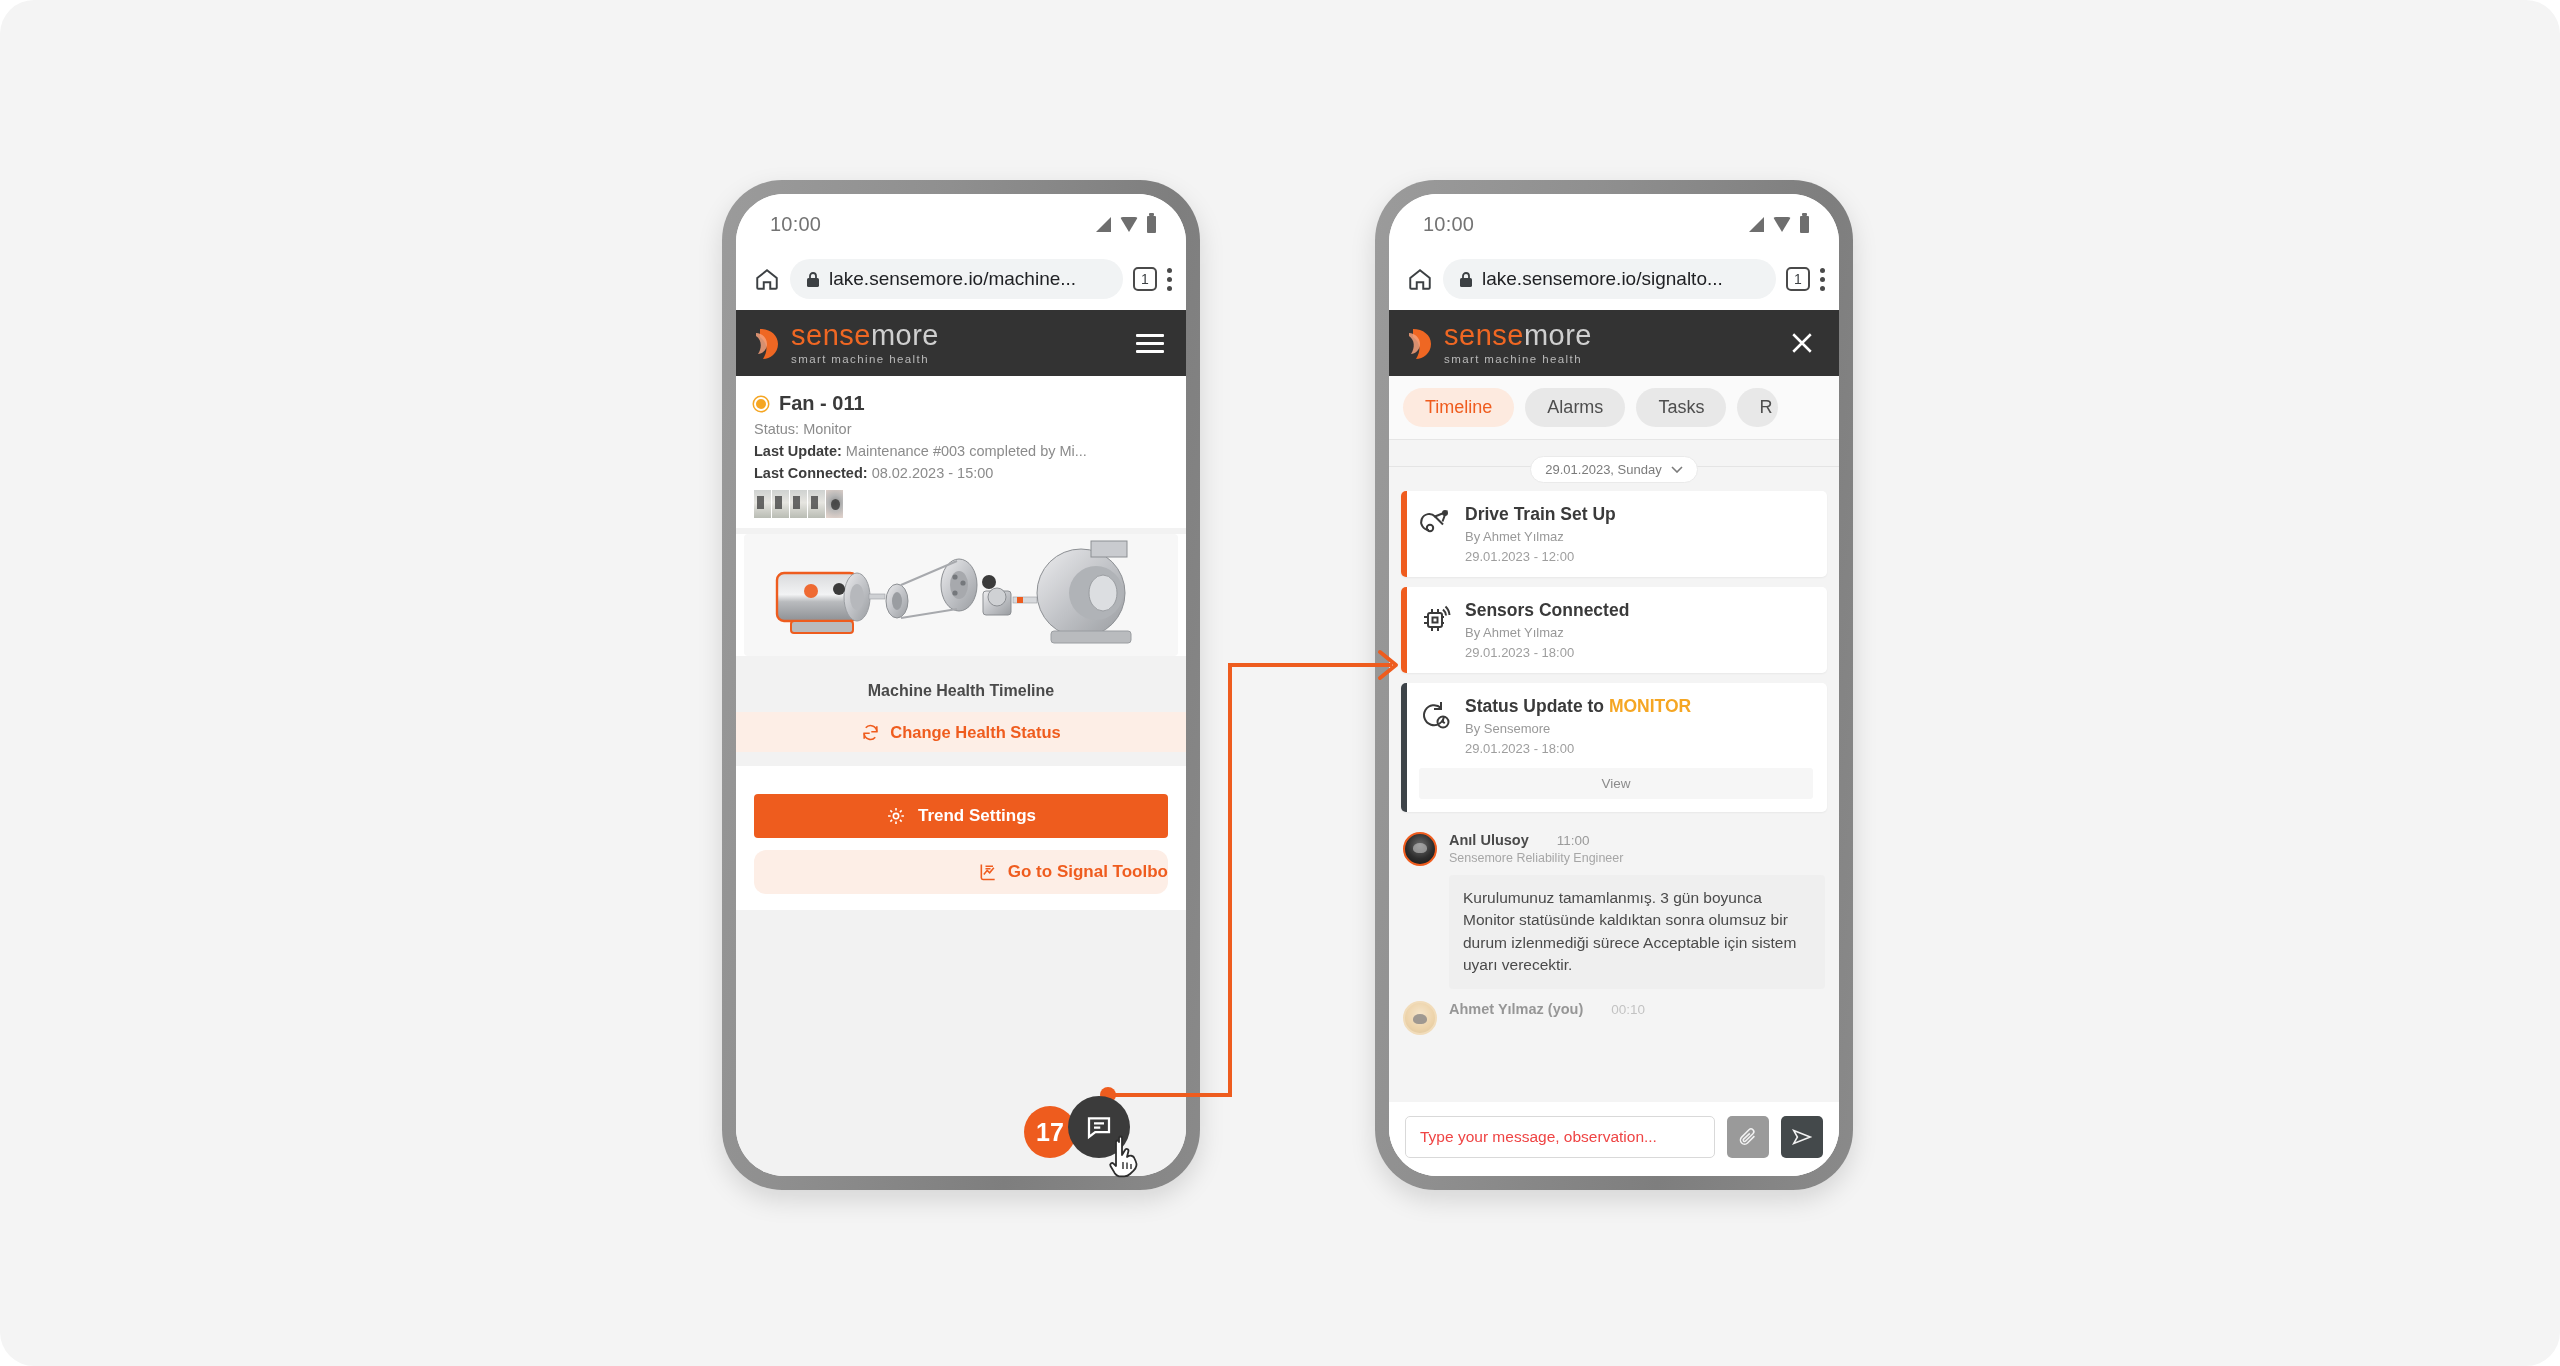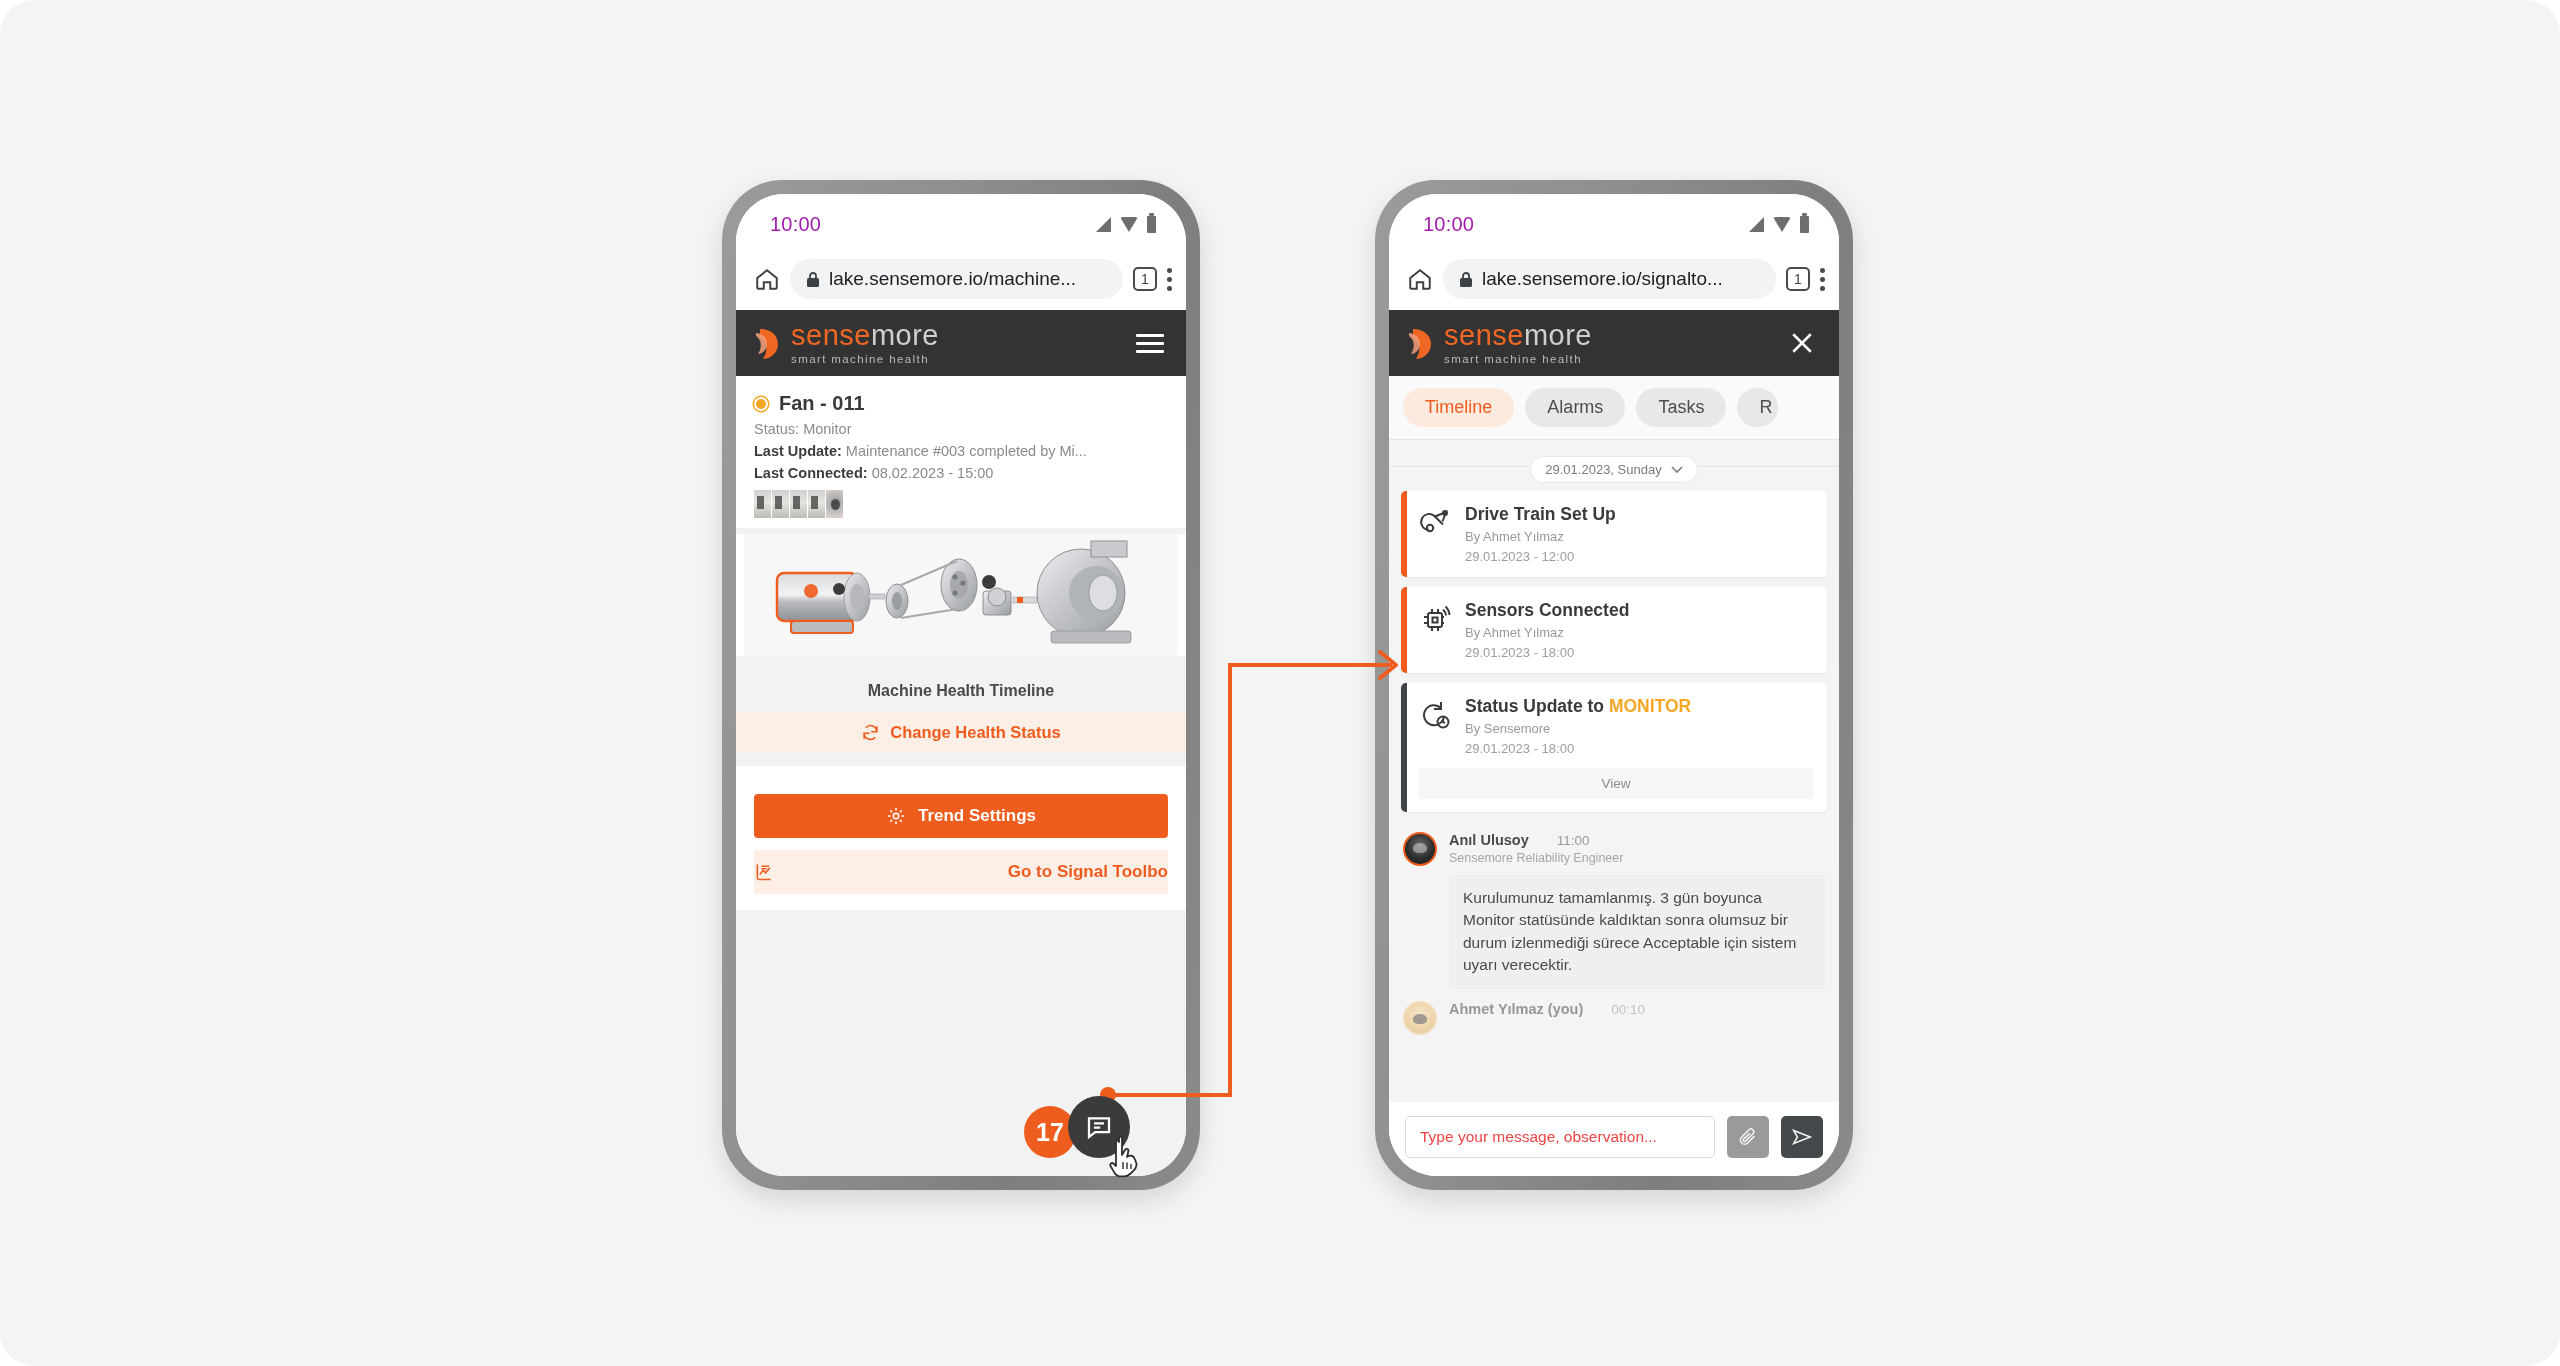--- a/index.html
+++ b/index.html
@@ -37,21 +37,21 @@
 
   
   .statusbar {
     height: 54px;
     display: flex; align-items: center;
     justify-content: space-between;
     padding: 6px 30px 0 34px;
     background: #fff;
   }
   .status-time {
-    font-size: 20px; color: #a21caf; letter-spacing: .2px;
+    font-size: 20px; color: #737373; letter-spacing: .2px;
   }
   .status-icons { display: flex; align-items: center; gap: 9px; }
   .ic-signal {
     width: 0; height: 0;
     border-left: 15px solid transparent;
     border-bottom: 15px solid #6e6e6e;
   }
   .ic-wifi {
     width: 0; height: 0;
     border-left: 9px solid transparent;
@@ -164,22 +164,22 @@
     background:#f7f7f7; padding:16px 14px 18px 14px; text-align:center;
   }
   .rotate-icon { width:44px; height:44px; margin:0 auto 10px auto; }
   .rotate-text { font-size:14.5px; color:#818181; line-height:1.35; }
   .btn-solid {
     margin-top:14px; height:44px; background:#ee5c1e; border-radius:4px;
     display:flex; align-items:center; justify-content:center; gap:12px;
     color:#fff; font-size:17px; font-weight:bold; cursor:pointer;
   }
   .btn-soft2 {
-    margin-top:12px; height:44px; background:#fdeee6; border-radius:0;
-    display:flex; align-items:center; justify-content:space-between; gap:10px;
+    margin-top:12px; height:44px; background:#fdeee6; border-radius:12px;
+    display:flex; align-items:center; justify-content:flex-end; gap:10px;
     color:#ef5c1e; font-size:17px; font-weight:bold; cursor:pointer;
     overflow:hidden;
   }
 
   
   .body-right { background:#f4f4f4; height: calc(100% - 182px); position:relative; overflow:hidden;}
   .tabs-row {
     background:#fafafa; padding:12px 0 12px 14px;
     display:flex; gap:11px; border-bottom:1px solid #e6e6e6;
     overflow:hidden;

